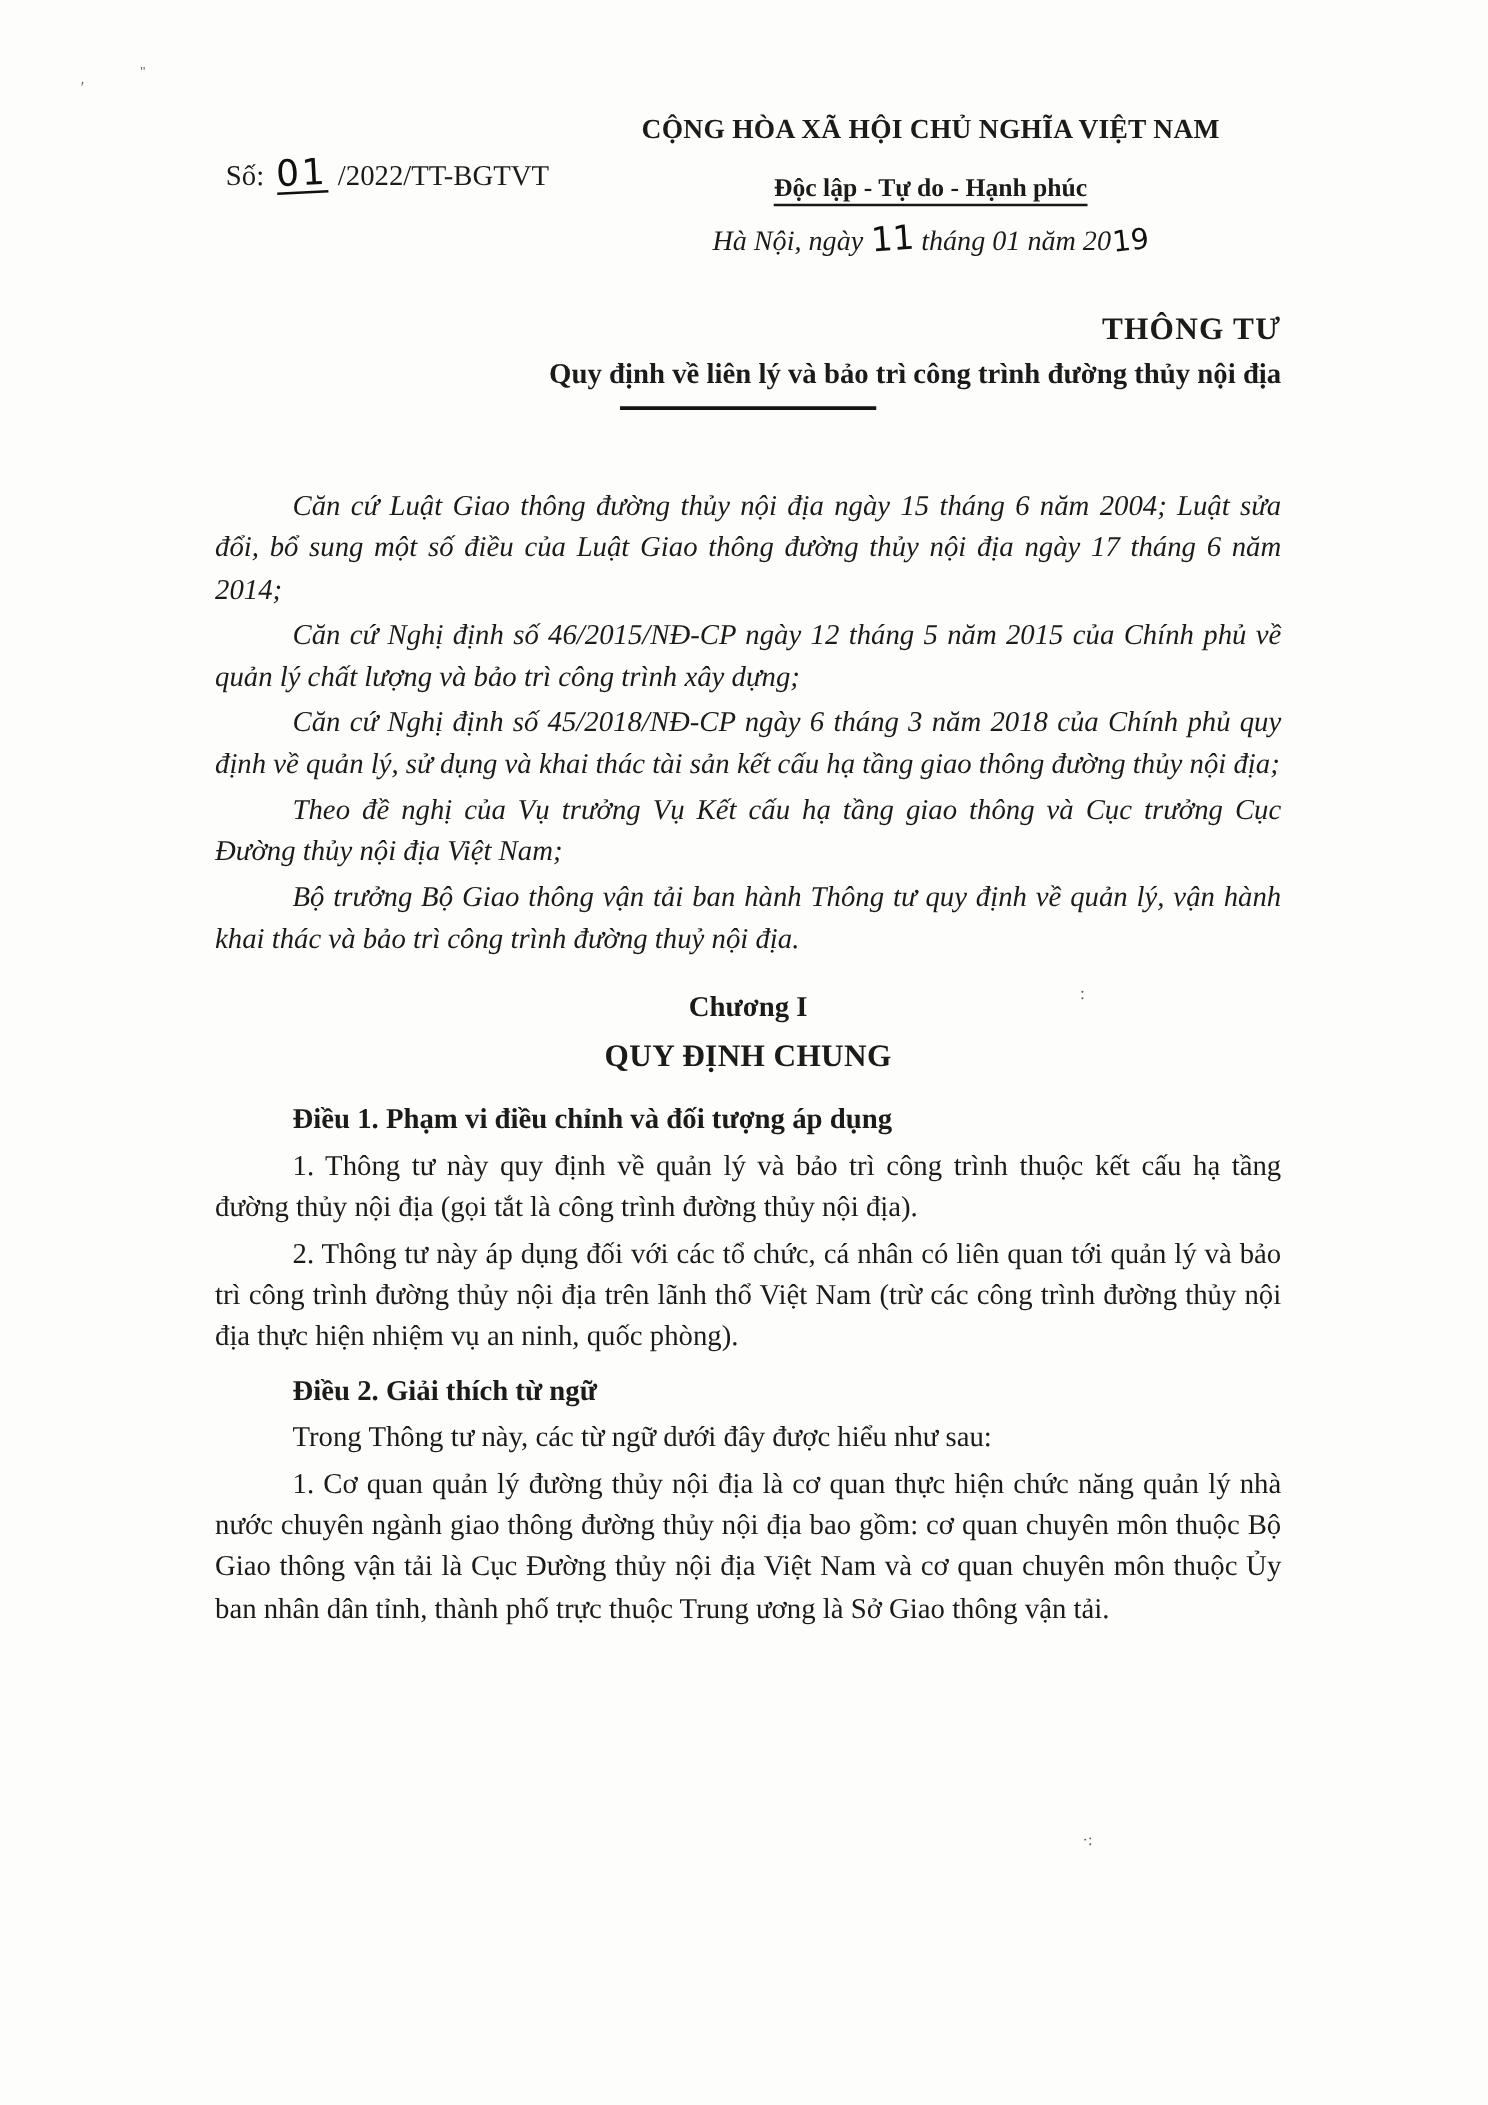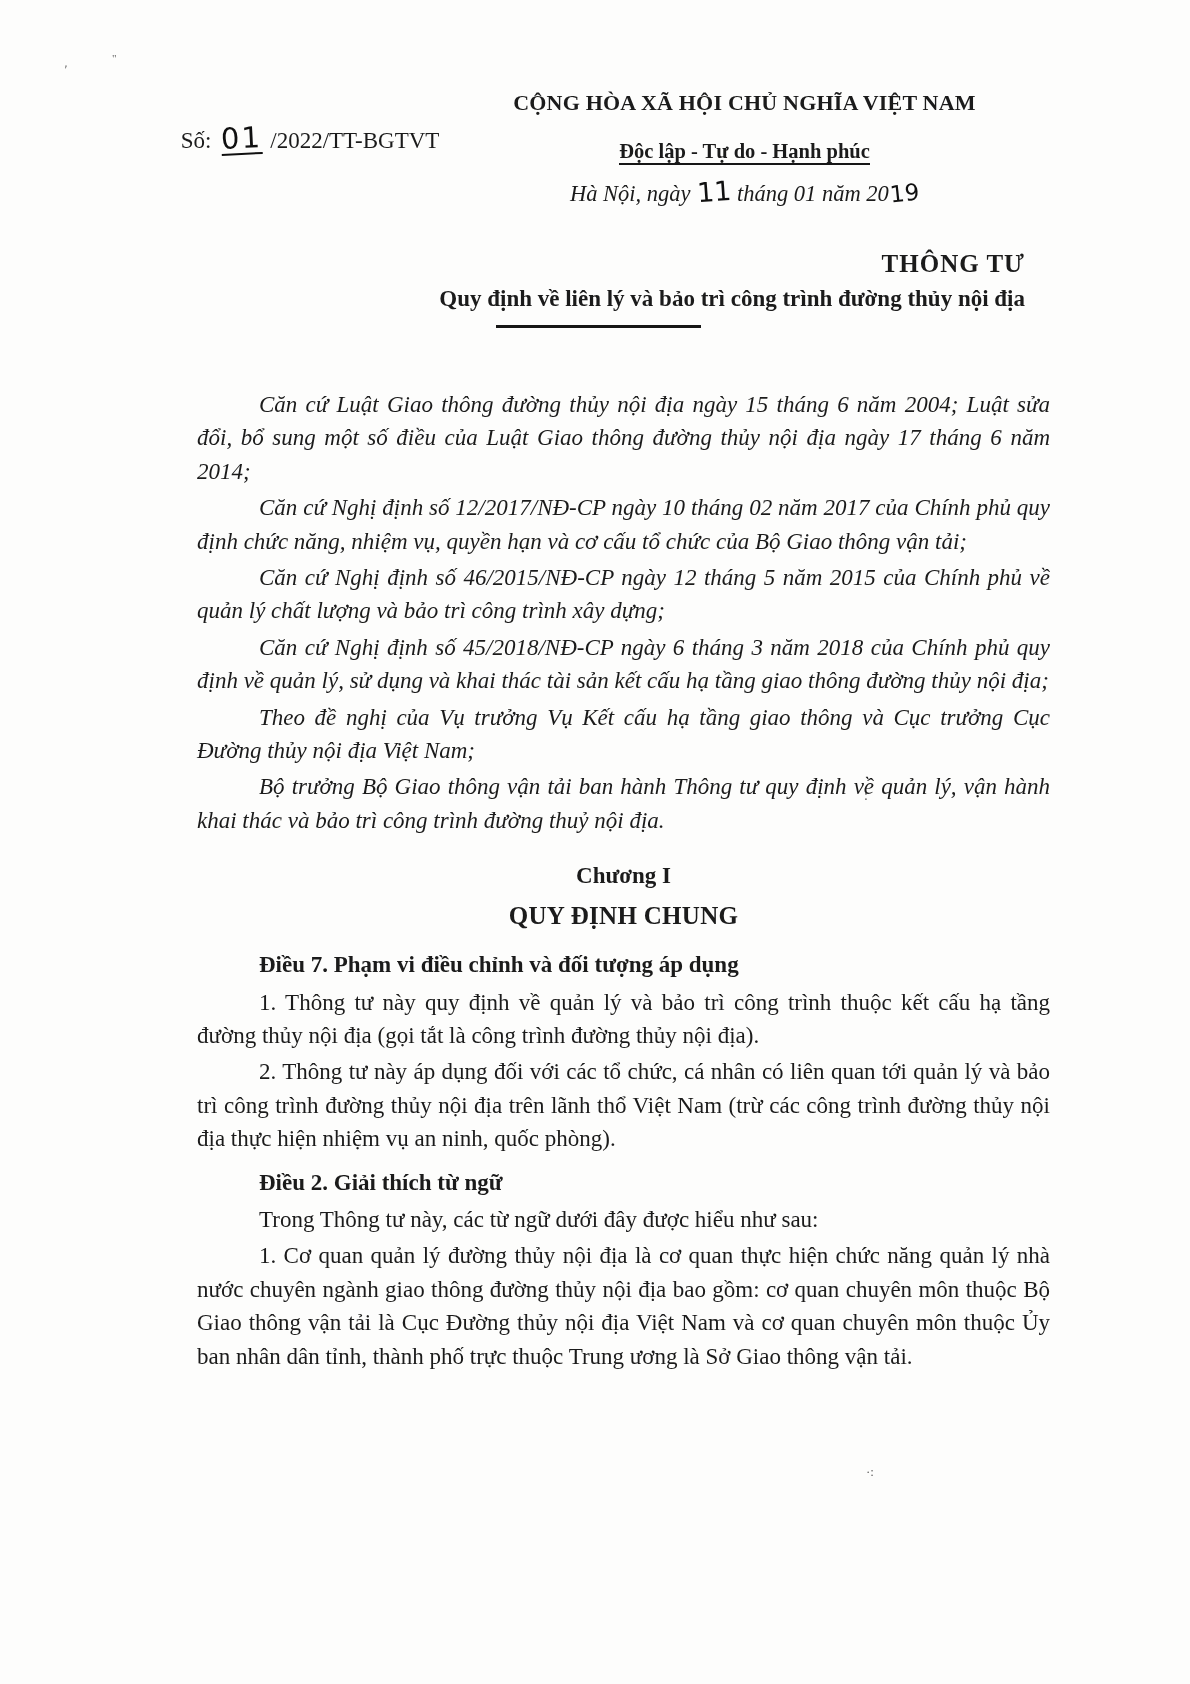--- a/index.html
+++ b/index.html
@@ -51,21 +51,21 @@
 
   
   .title-block{position:absolute;top:250px;left:172px;width:853px;text-align:right;}
   .doc-type{font-weight:bold;font-size:25px;letter-spacing:1px;}
   .doc-subject{font-weight:bold;font-size:23px;margin-top:8px;}
   .title-rule{width:205px;height:3px;background:#161616;margin:13px auto 0 auto;}
 
   
   .body{
     position:absolute;top:388px;left:172px;width:853px;
-    font-size:23px;line-height:33.4px;text-align:justify;margin-left:25px;
+    font-size:23px;line-height:33.4px;text-align:justify;
   }
   .body p{margin:0 0 3px 0;text-indent:62px;}
   .preamble{font-style:italic;}
   .chapter{text-align:center;margin:22px 0 16px 0;}
   .chapter-number{font-weight:bold;font-size:23px;}
   .chapter-title{font-weight:bold;font-size:25px;margin-top:6px;letter-spacing:.3px;}
   .article-heading{font-weight:bold;margin:10px 0 4px 0 !important;}
 </style>
 </head>
 <body>
@@ -95,32 +95,31 @@
   </div>
 
   <div class="title-block">
     <div class="doc-type">THÔNG TƯ</div>
     <div class="doc-subject">Quy định về liên lý và bảo trì công trình đường thủy nội địa</div>
     <div class="title-rule"></div>
   </div>
 
   <div class="body">
     <p class="preamble">Căn cứ Luật Giao thông đường thủy nội địa ngày 15 tháng 6 năm 2004; Luật sửa đổi, bổ sung một số điều của Luật Giao thông đường thủy nội địa ngày 17 tháng 6 năm 2014;</p>
-    <p class="preamble">Căn cứ Nghị định số 12/2017/NĐ-CP ngày 10 tháng 02 năm 2017 của Chính phủ quy định chức năng, nhiệm vụ, quyền hạn và cơ cấu tổ chức của Bộ Giao thông vận tải;</p>
     <p class="preamble">Căn cứ Nghị định số 46/2015/NĐ-CP ngày 12 tháng 5 năm 2015 của Chính phủ về quản lý chất lượng và bảo trì công trình xây dựng;</p>
     <p class="preamble">Căn cứ Nghị định số 45/2018/NĐ-CP ngày 6 tháng 3 năm 2018 của Chính phủ quy định về quản lý, sử dụng và khai thác tài sản kết cấu hạ tầng giao thông đường thủy nội địa;</p>
     <p class="preamble">Theo đề nghị của Vụ trưởng Vụ Kết cấu hạ tầng giao thông và Cục trưởng Cục Đường thủy nội địa Việt Nam;</p>
     <p class="preamble">Bộ trưởng Bộ Giao thông vận tải ban hành Thông tư quy định về quản lý, vận hành khai thác và bảo trì công trình đường thuỷ nội địa.</p>
 
     <div class="chapter">
       <div class="chapter-number">Chương I</div>
       <div class="chapter-title">QUY ĐỊNH CHUNG</div>
     </div>
 
-    <p class="article-heading">Điều 7. Phạm vi điều chỉnh và đối tượng áp dụng</p>
+    <p class="article-heading">Điều 1. Phạm vi điều chỉnh và đối tượng áp dụng</p>
     <p>1. Thông tư này quy định về quản lý và bảo trì công trình thuộc kết cấu hạ tầng đường thủy nội địa (gọi tắt là công trình đường thủy nội địa).</p>
     <p>2. Thông tư này áp dụng đối với các tổ chức, cá nhân có liên quan tới quản lý và bảo trì công trình đường thủy nội địa trên lãnh thổ Việt Nam (trừ các công trình đường thủy nội địa thực hiện nhiệm vụ an ninh, quốc phòng).</p>
 
     <p class="article-heading">Điều 2. Giải thích từ ngữ</p>
     <p>Trong Thông tư này, các từ ngữ dưới đây được hiểu như sau:</p>
     <p>1. Cơ quan quản lý đường thủy nội địa là cơ quan thực hiện chức năng quản lý nhà nước chuyên ngành giao thông đường thủy nội địa bao gồm: cơ quan chuyên môn thuộc Bộ Giao thông vận tải là Cục Đường thủy nội địa Việt Nam và cơ quan chuyên môn thuộc Ủy ban nhân dân tỉnh, thành phố trực thuộc Trung ương là Sở Giao thông vận tải.</p>
   </div>
 
 </div>
 

